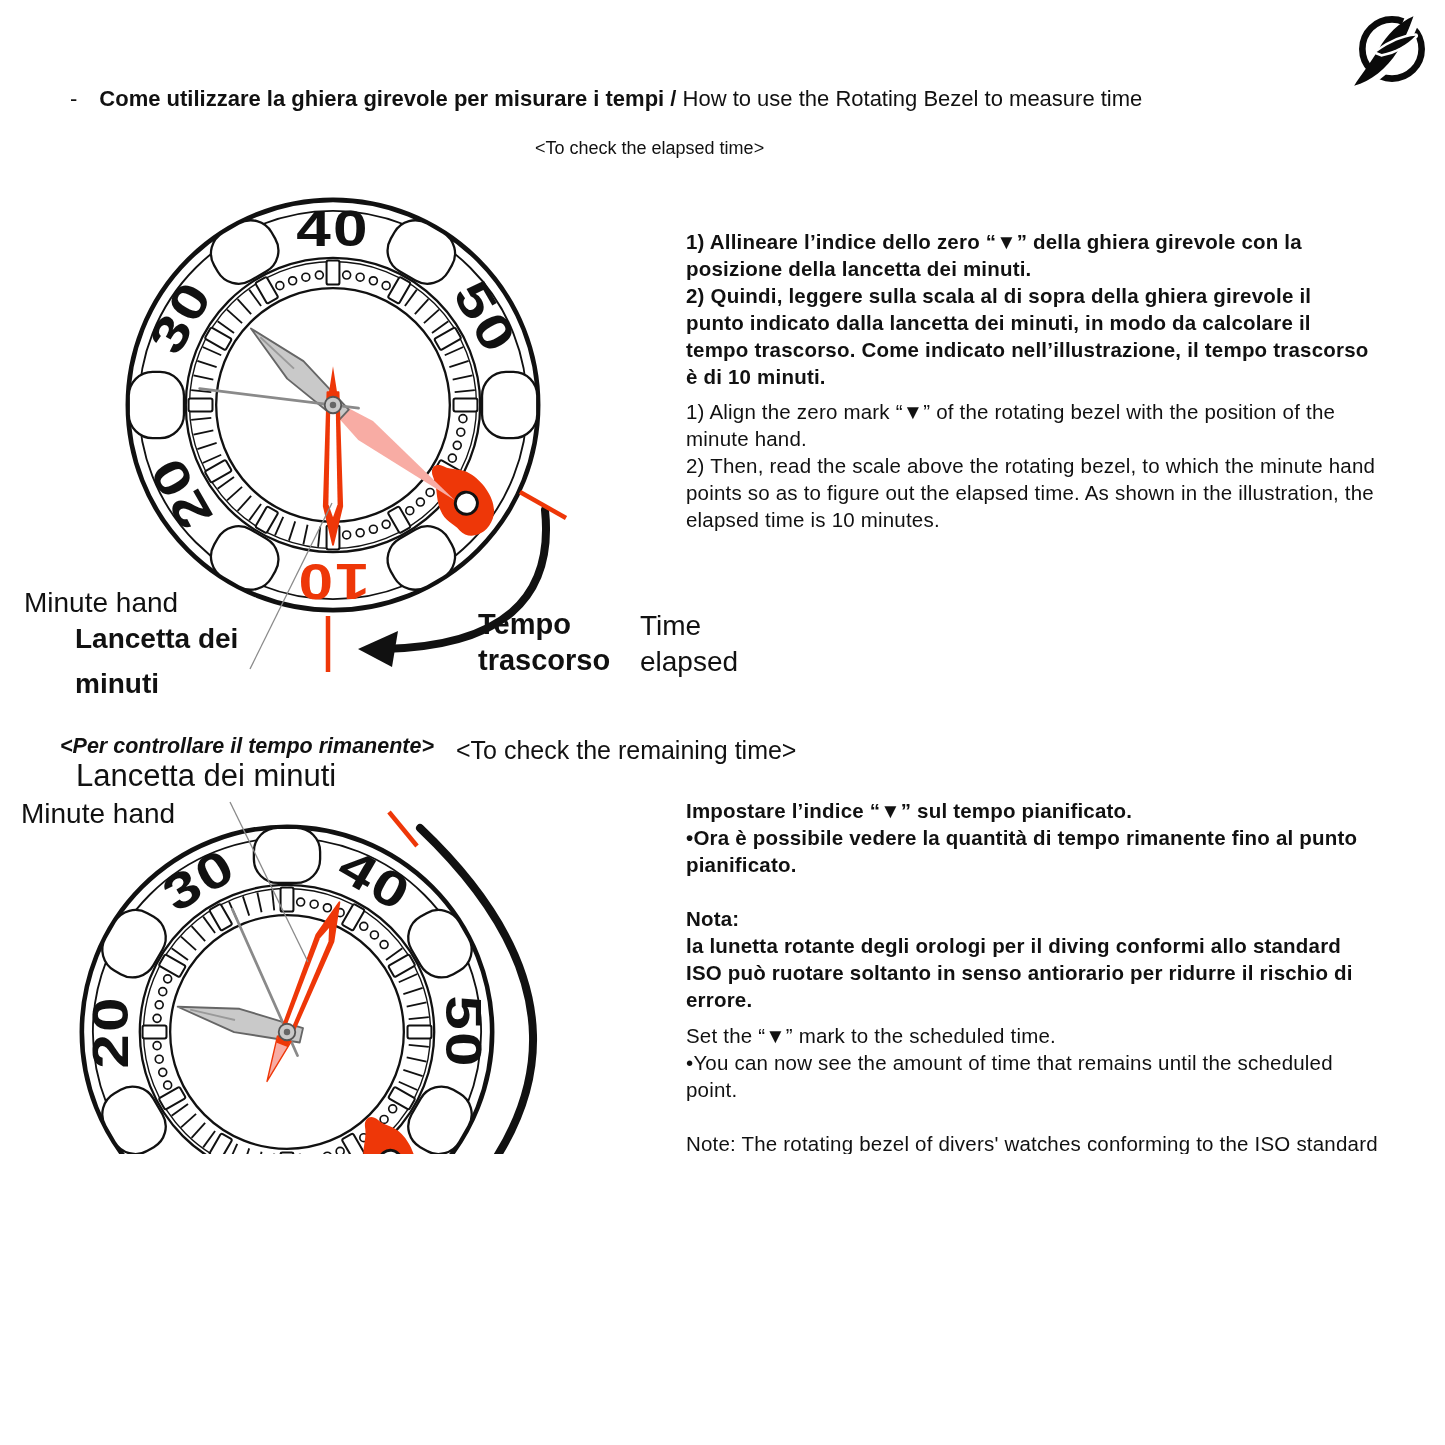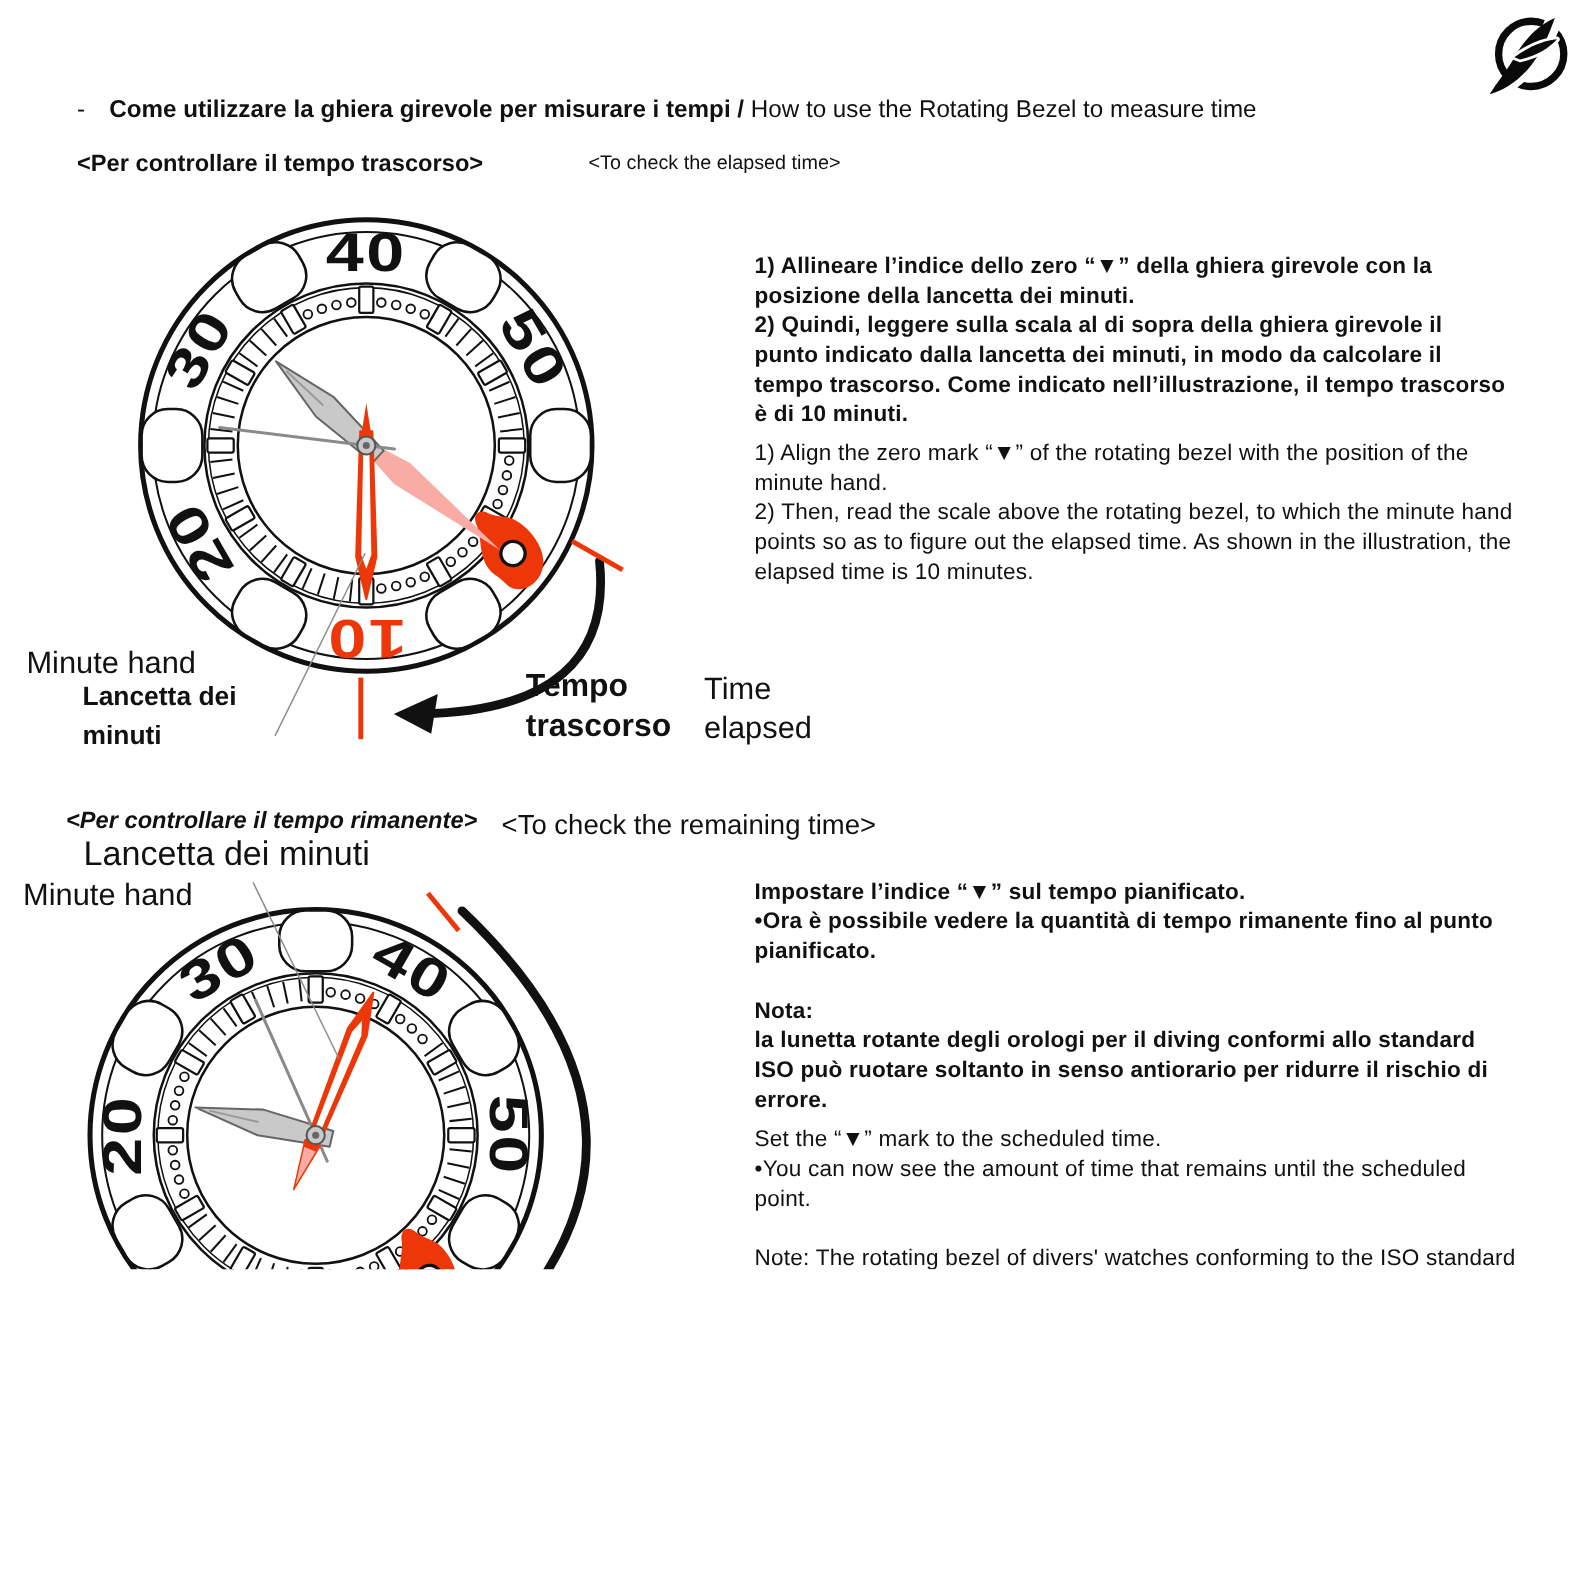--- a/index.html
+++ b/index.html
@@ -17,21 +17,21 @@
   .hdr2-en{top:138px;left:535px;font-size:18px;}
   .para{width:762px;font-size:20.5px;line-height:27px;letter-spacing:0.2px;}
   .para-it1{top:228px;left:686px;font-weight:bold;}
   .para-en1{top:398px;left:686px;}
   .sec2h-it{top:734px;left:60px;font-size:21.5px;font-weight:bold;font-style:italic;}
   .sec2h-en{top:736px;left:456px;font-size:25px;}
   .para-it2{top:797px;left:686px;font-weight:bold;}
   .para-en2{top:1022px;left:686px;}
   .lbl{line-height:1.2;}
   .w1-minhand-en{top:586px;left:24px;font-size:28px;}
-  .w1-minhand-it{top:616px;left:75px;font-size:24px;font-weight:bold;line-height:35px;}
+  .w1-minhand-it{top:616px;left:75px;font-size:28px;font-weight:bold;line-height:45px;}
   .w1-elapsed-it{top:606px;left:478px;font-size:29px;font-weight:bold;line-height:36px;}
   .w1-elapsed-en{top:608px;left:640px;font-size:28px;line-height:36px;}
   .w2-minhand-it{top:757px;left:76px;font-size:31px;}
   .w2-minhand-en{top:797px;left:21px;font-size:28px;}
   .w2-remaining-it{top:1182px;left:464px;font-size:29px;font-weight:bold;line-height:38px;}
   .w2-remaining-en{top:1262px;left:464px;font-size:28px;line-height:38px;font-family:Liberation Serif, serif;}
   .watch-svg{position:absolute;}
   .emblem{position:absolute;left:1346px;top:4px;}
   .mercury{position:absolute;left:945px;top:1336px;width:500px;height:100px;}
   .mercury .stripe{position:absolute;left:148px;top:14px;height:7px;display:flex;}
@@ -53,21 +53,20 @@
     <path d="M 8,80 C 26,72 42,58 52,42 C 58,32 62,22 66,12" fill="none" stroke="#ffffff" stroke-width="15" stroke-linecap="round"></path>
     <path d="M 8,80 C 24,76 40,63 50,47 C 58,34 62,23 66,12 C 52,18 40,30 32,44 C 24,58 14,70 8,80 Z" fill="#0a0a0a"></path>
     <path d="M 30,47 C 42,38 56,32 68,31 C 60,40 48,46 35,49 Z" fill="#ffffff" stroke="#ffffff" stroke-width="5" stroke-linejoin="round"></path>
     <path d="M 30,47 C 42,38 56,32 68,31 C 60,40 48,46 35,49 Z" fill="#0a0a0a"></path>
   </svg>
 
   <div class="abs hdr1">
     <span class="dash">-</span><span class="b">Come utilizzare la ghiera girevole per misurare i tempi /</span><span> How to use the Rotating Bezel to measure time</span>
   </div>
 
-  <div class="abs hdr2-it">&lt;Per controllare il tempo trascorso&gt;</div>
   <div class="abs hdr2-en">&lt;To check the elapsed time&gt;</div>
 
   <div class="abs para para-it1 pre">1) Allineare l’indice dello zero “▼” della ghiera girevole con la
 posizione della lancetta dei minuti.
 2) Quindi, leggere sulla scala al di sopra della ghiera girevole il
 punto indicato dalla lancetta dei minuti, in modo da calcolare il
 tempo trascorso. Come indicato nell’illustrazione, il tempo trascorso
 è di 10 minuti.</div>
   <div class="abs para para-en1 pre">1) Align the zero mark “▼” of the rotating bezel with the position of the
 minute hand.

